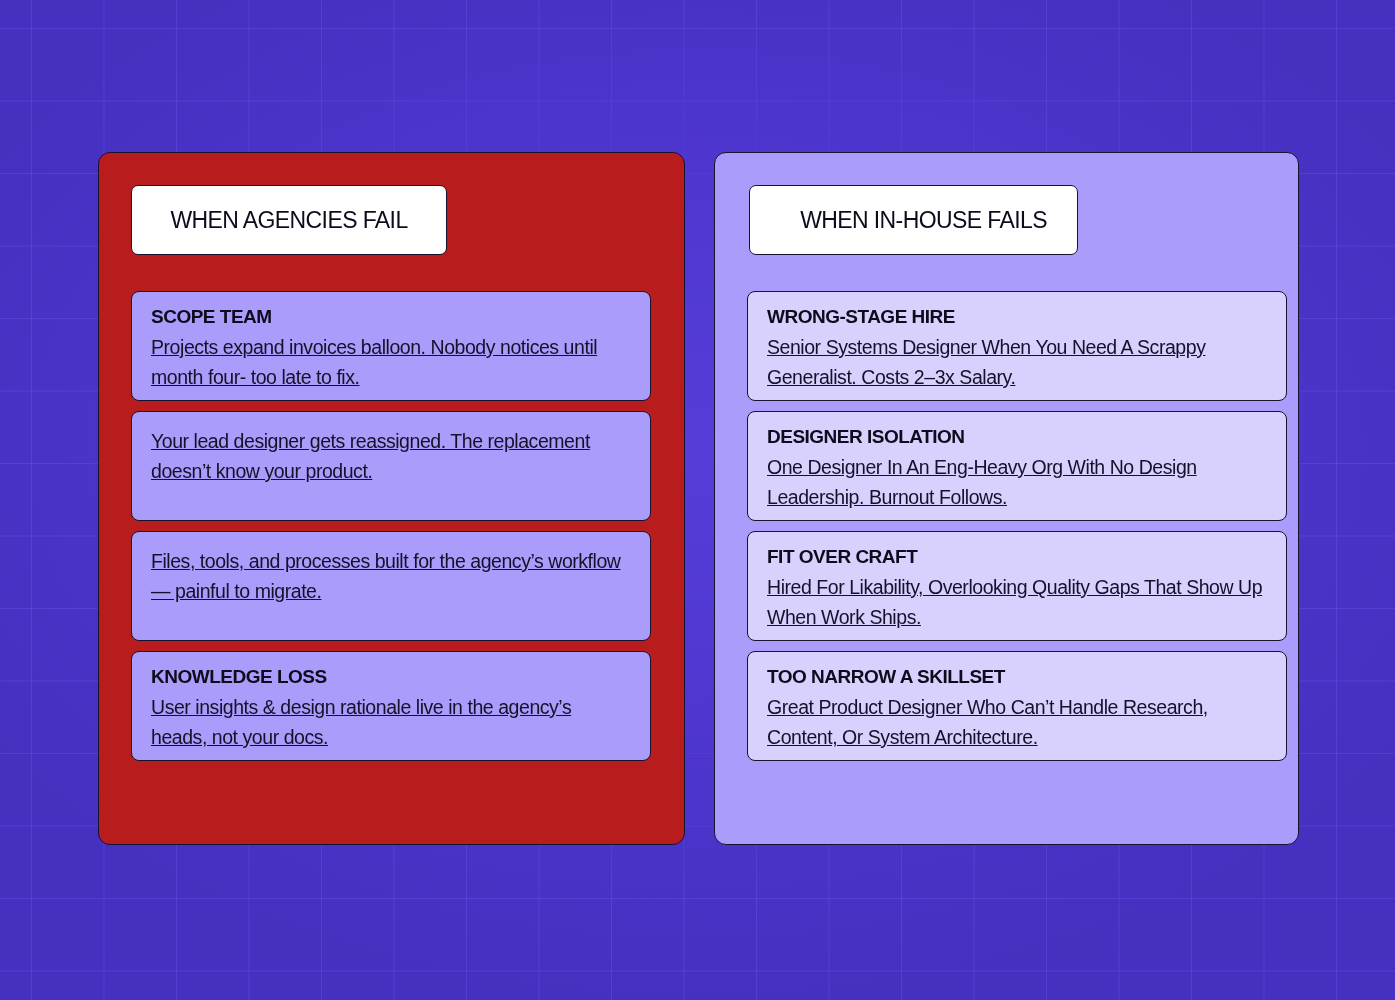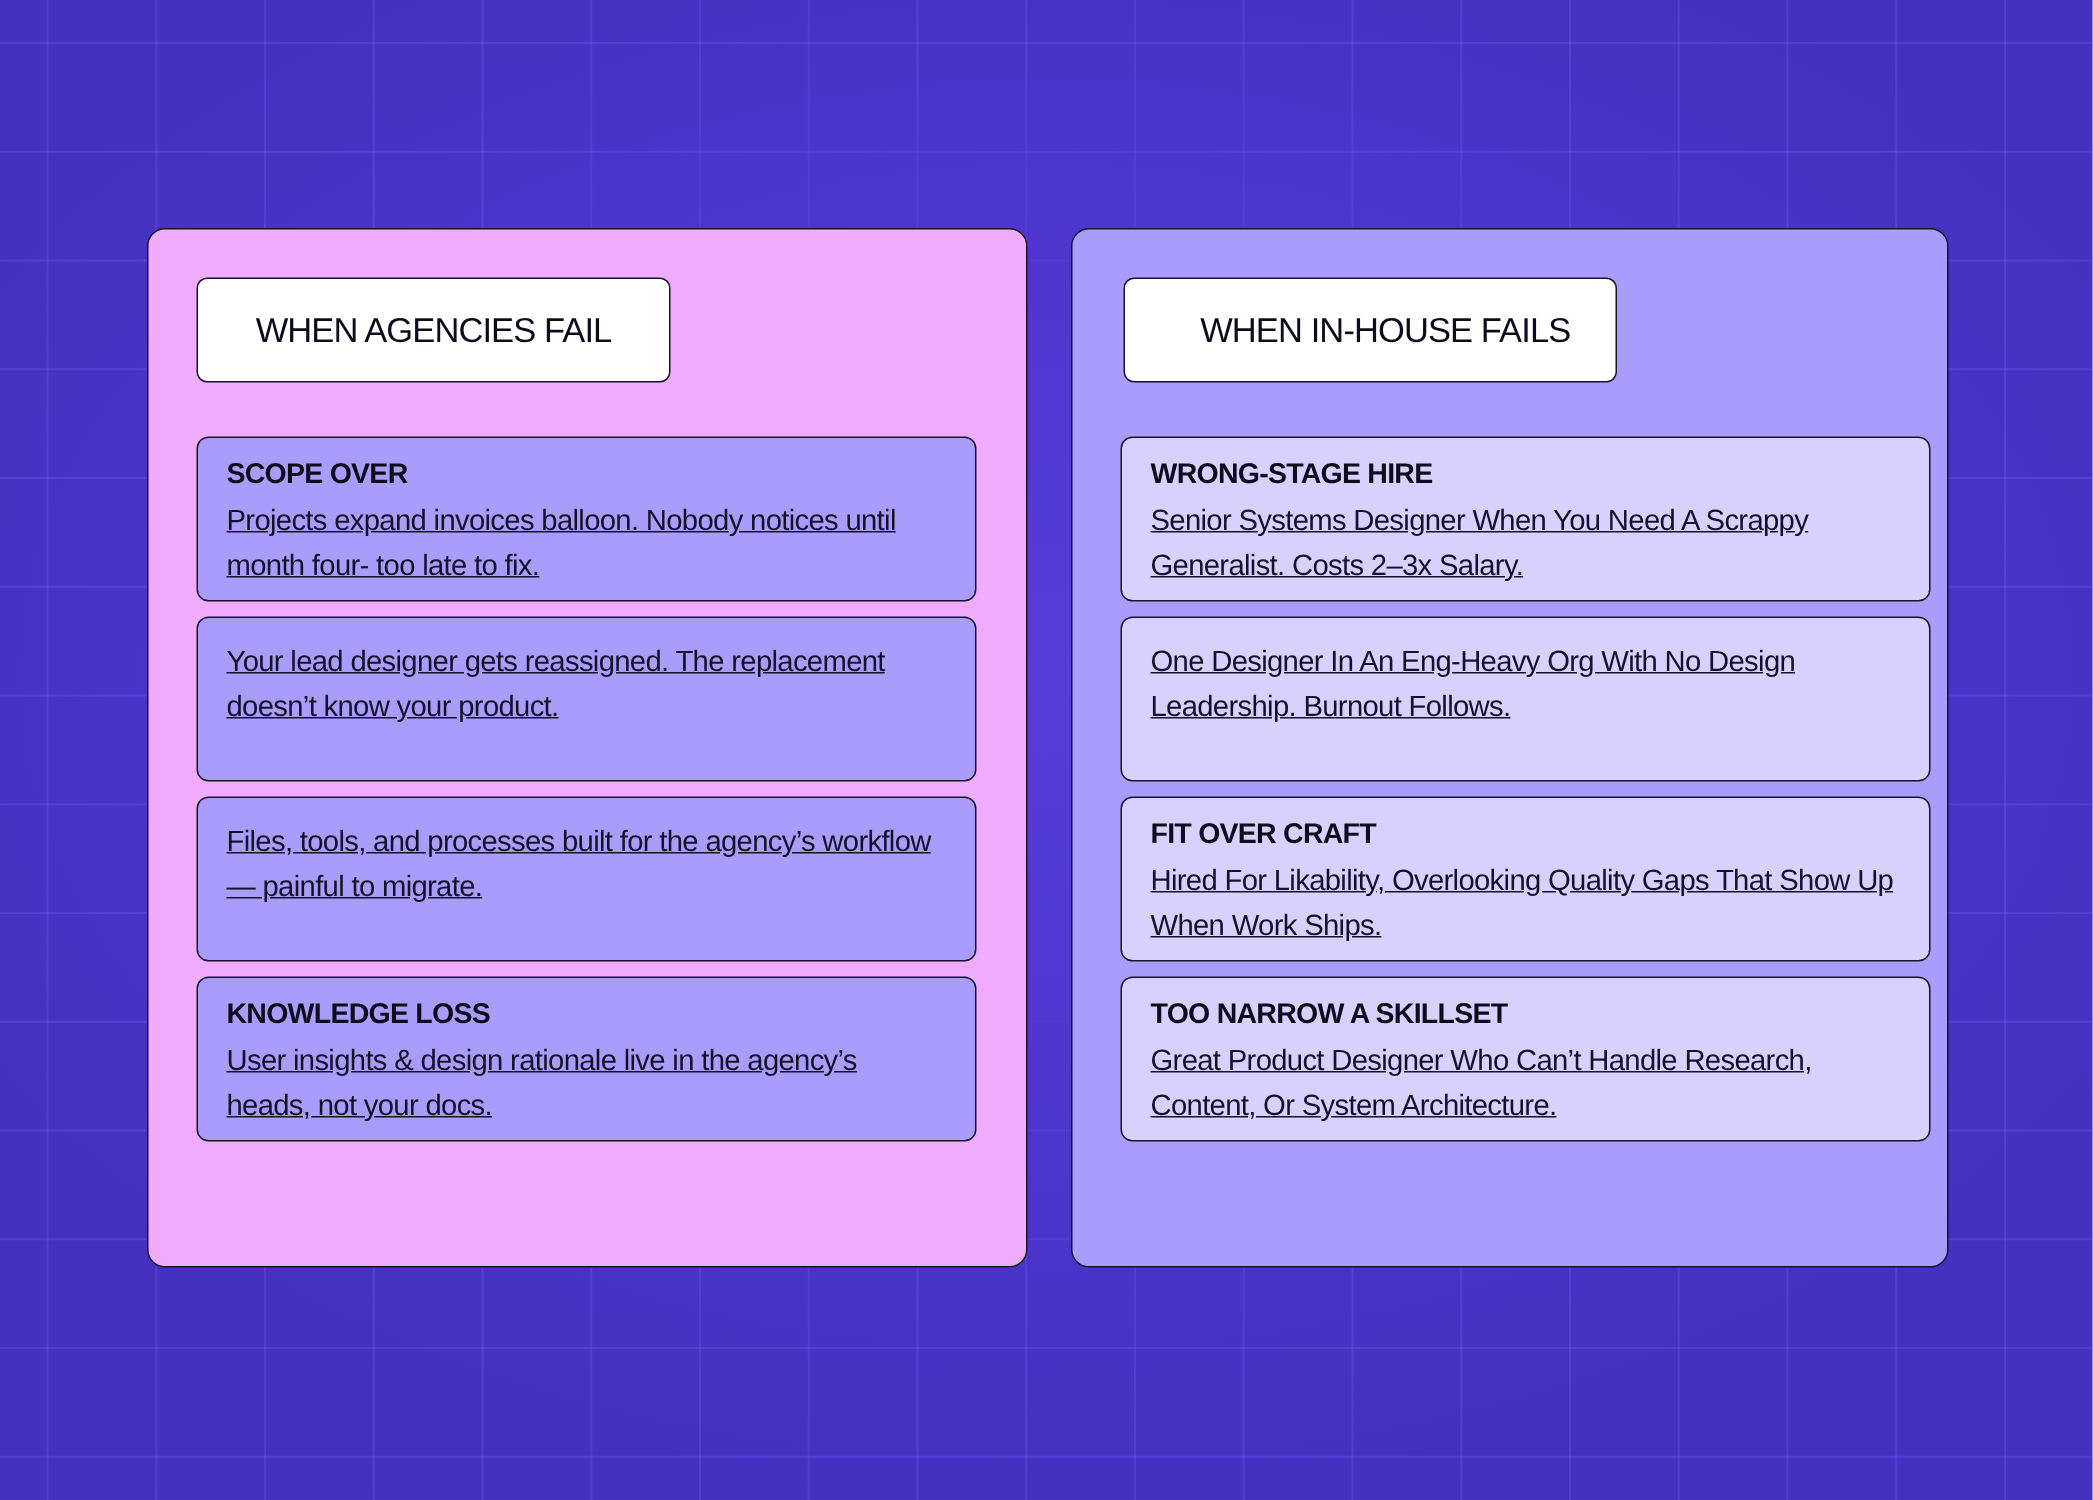--- a/index.html
+++ b/index.html
@@ -15,21 +15,21 @@
       linear-gradient(to bottom, rgba(120,100,255,0.28) 1px, transparent 1px);
     background-size: 72.5px 72.5px;
     background-position: 31px 28px;
     -webkit-mask-image: radial-gradient(ellipse 55% 55% at 50% 45%, transparent 30%, #000 85%);
             mask-image: radial-gradient(ellipse 55% 55% at 50% 45%, transparent 30%, #000 85%);
   }
   .panel {
     position: absolute; top: 152px; height: 693px;
     border: 1.5px solid #17122e; border-radius: 12px; box-sizing: border-box;
   }
-  .panel.left { left: 98px; width: 587px; background: #f0abfc; }
+  .panel.left { left: 98px; width: 587px; background: #b91c1c; }
   .panel.right { left: 714px; width: 585px; background: #aa9cfa; }
   .header-box {
     position: absolute; top: 32px; height: 70px;
     background: #ffffff; border: 1.5px solid #17122e; border-radius: 7px;
     box-sizing: border-box; display: flex; align-items: center; justify-content: center;
     font-size: 23px; color: #0e0b1c; letter-spacing: -0.6px; white-space: nowrap;
   }
   .panel.left .header-box { left: 32px; width: 316px; }
   .panel.right .header-box { left: 34px; width: 329px; padding-left: 20px; }
   .cards { position: absolute; top: 138px; }
@@ -55,21 +55,21 @@
 <body>
 
 <div class="grid"></div>
 
 <section class="panel left">
   <div class="header-box">
     <span>WHEN AGENCIES FAIL</span>
   </div>
   <div class="cards">
     <div class="card">
-      <div class="card-title">SCOPE OVER</div>
+      <div class="card-title">SCOPE TEAM</div>
       <div class="card-desc">Projects expand invoices balloon. Nobody notices until month four- too late to fix.</div>
     </div>
     <div class="card">
       <div class="card-desc">Your lead designer gets reassigned. The replacement doesn’t know your product.</div>
     </div>
     <div class="card">
       <div class="card-desc">Files, tools, and processes built for the agency’s workflow — painful to migrate.</div>
     </div>
     <div class="card">
       <div class="card-title">KNOWLEDGE LOSS</div>
@@ -81,20 +81,21 @@
 <section class="panel right">
   <div class="header-box">
     <span>WHEN IN-HOUSE FAILS</span>
   </div>
   <div class="cards">
     <div class="card">
       <div class="card-title">WRONG-STAGE HIRE</div>
       <div class="card-desc">Senior Systems Designer When You Need A Scrappy Generalist. Costs 2–3x Salary.</div>
     </div>
     <div class="card">
+      <div class="card-title">DESIGNER ISOLATION</div>
       <div class="card-desc">One Designer In An Eng-Heavy Org With No Design Leadership. Burnout Follows.</div>
     </div>
     <div class="card">
       <div class="card-title">FIT OVER CRAFT</div>
       <div class="card-desc">Hired For Likability, Overlooking Quality Gaps That Show Up When Work Ships.</div>
     </div>
     <div class="card">
       <div class="card-title">TOO NARROW A SKILLSET</div>
       <div class="card-desc">Great Product Designer Who Can’t Handle Research, Content, Or System Architecture.</div>
     </div>

